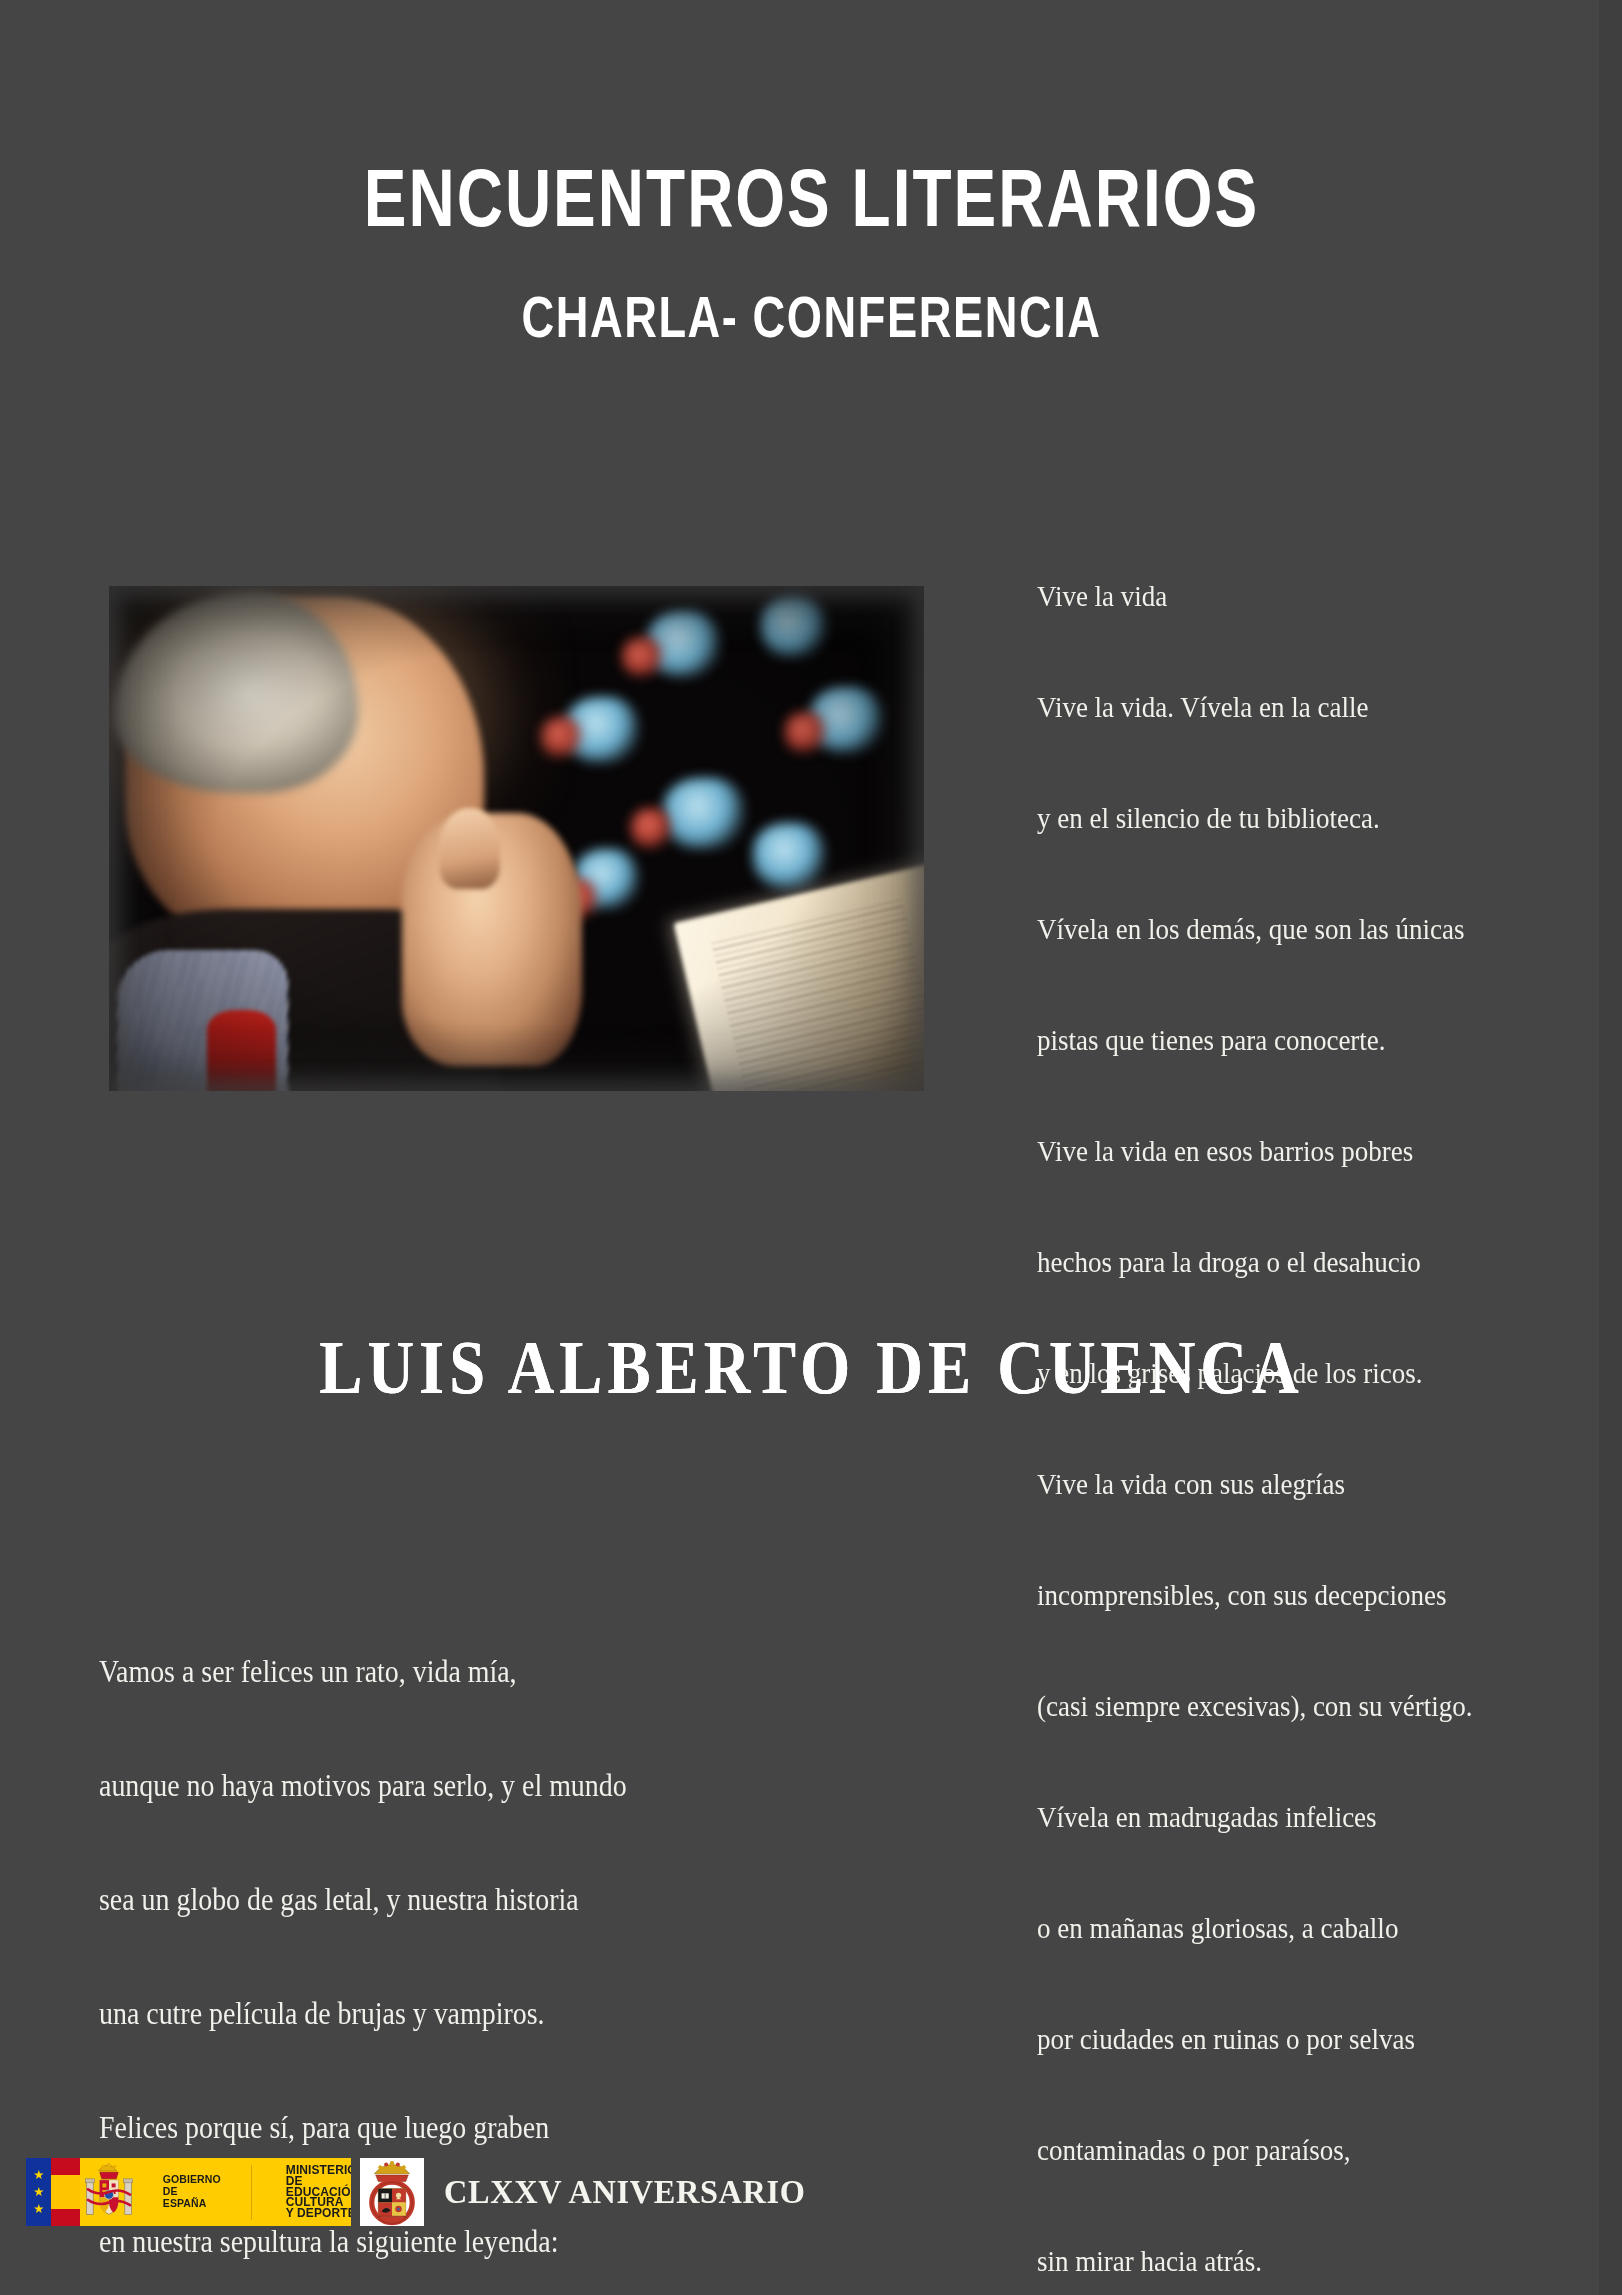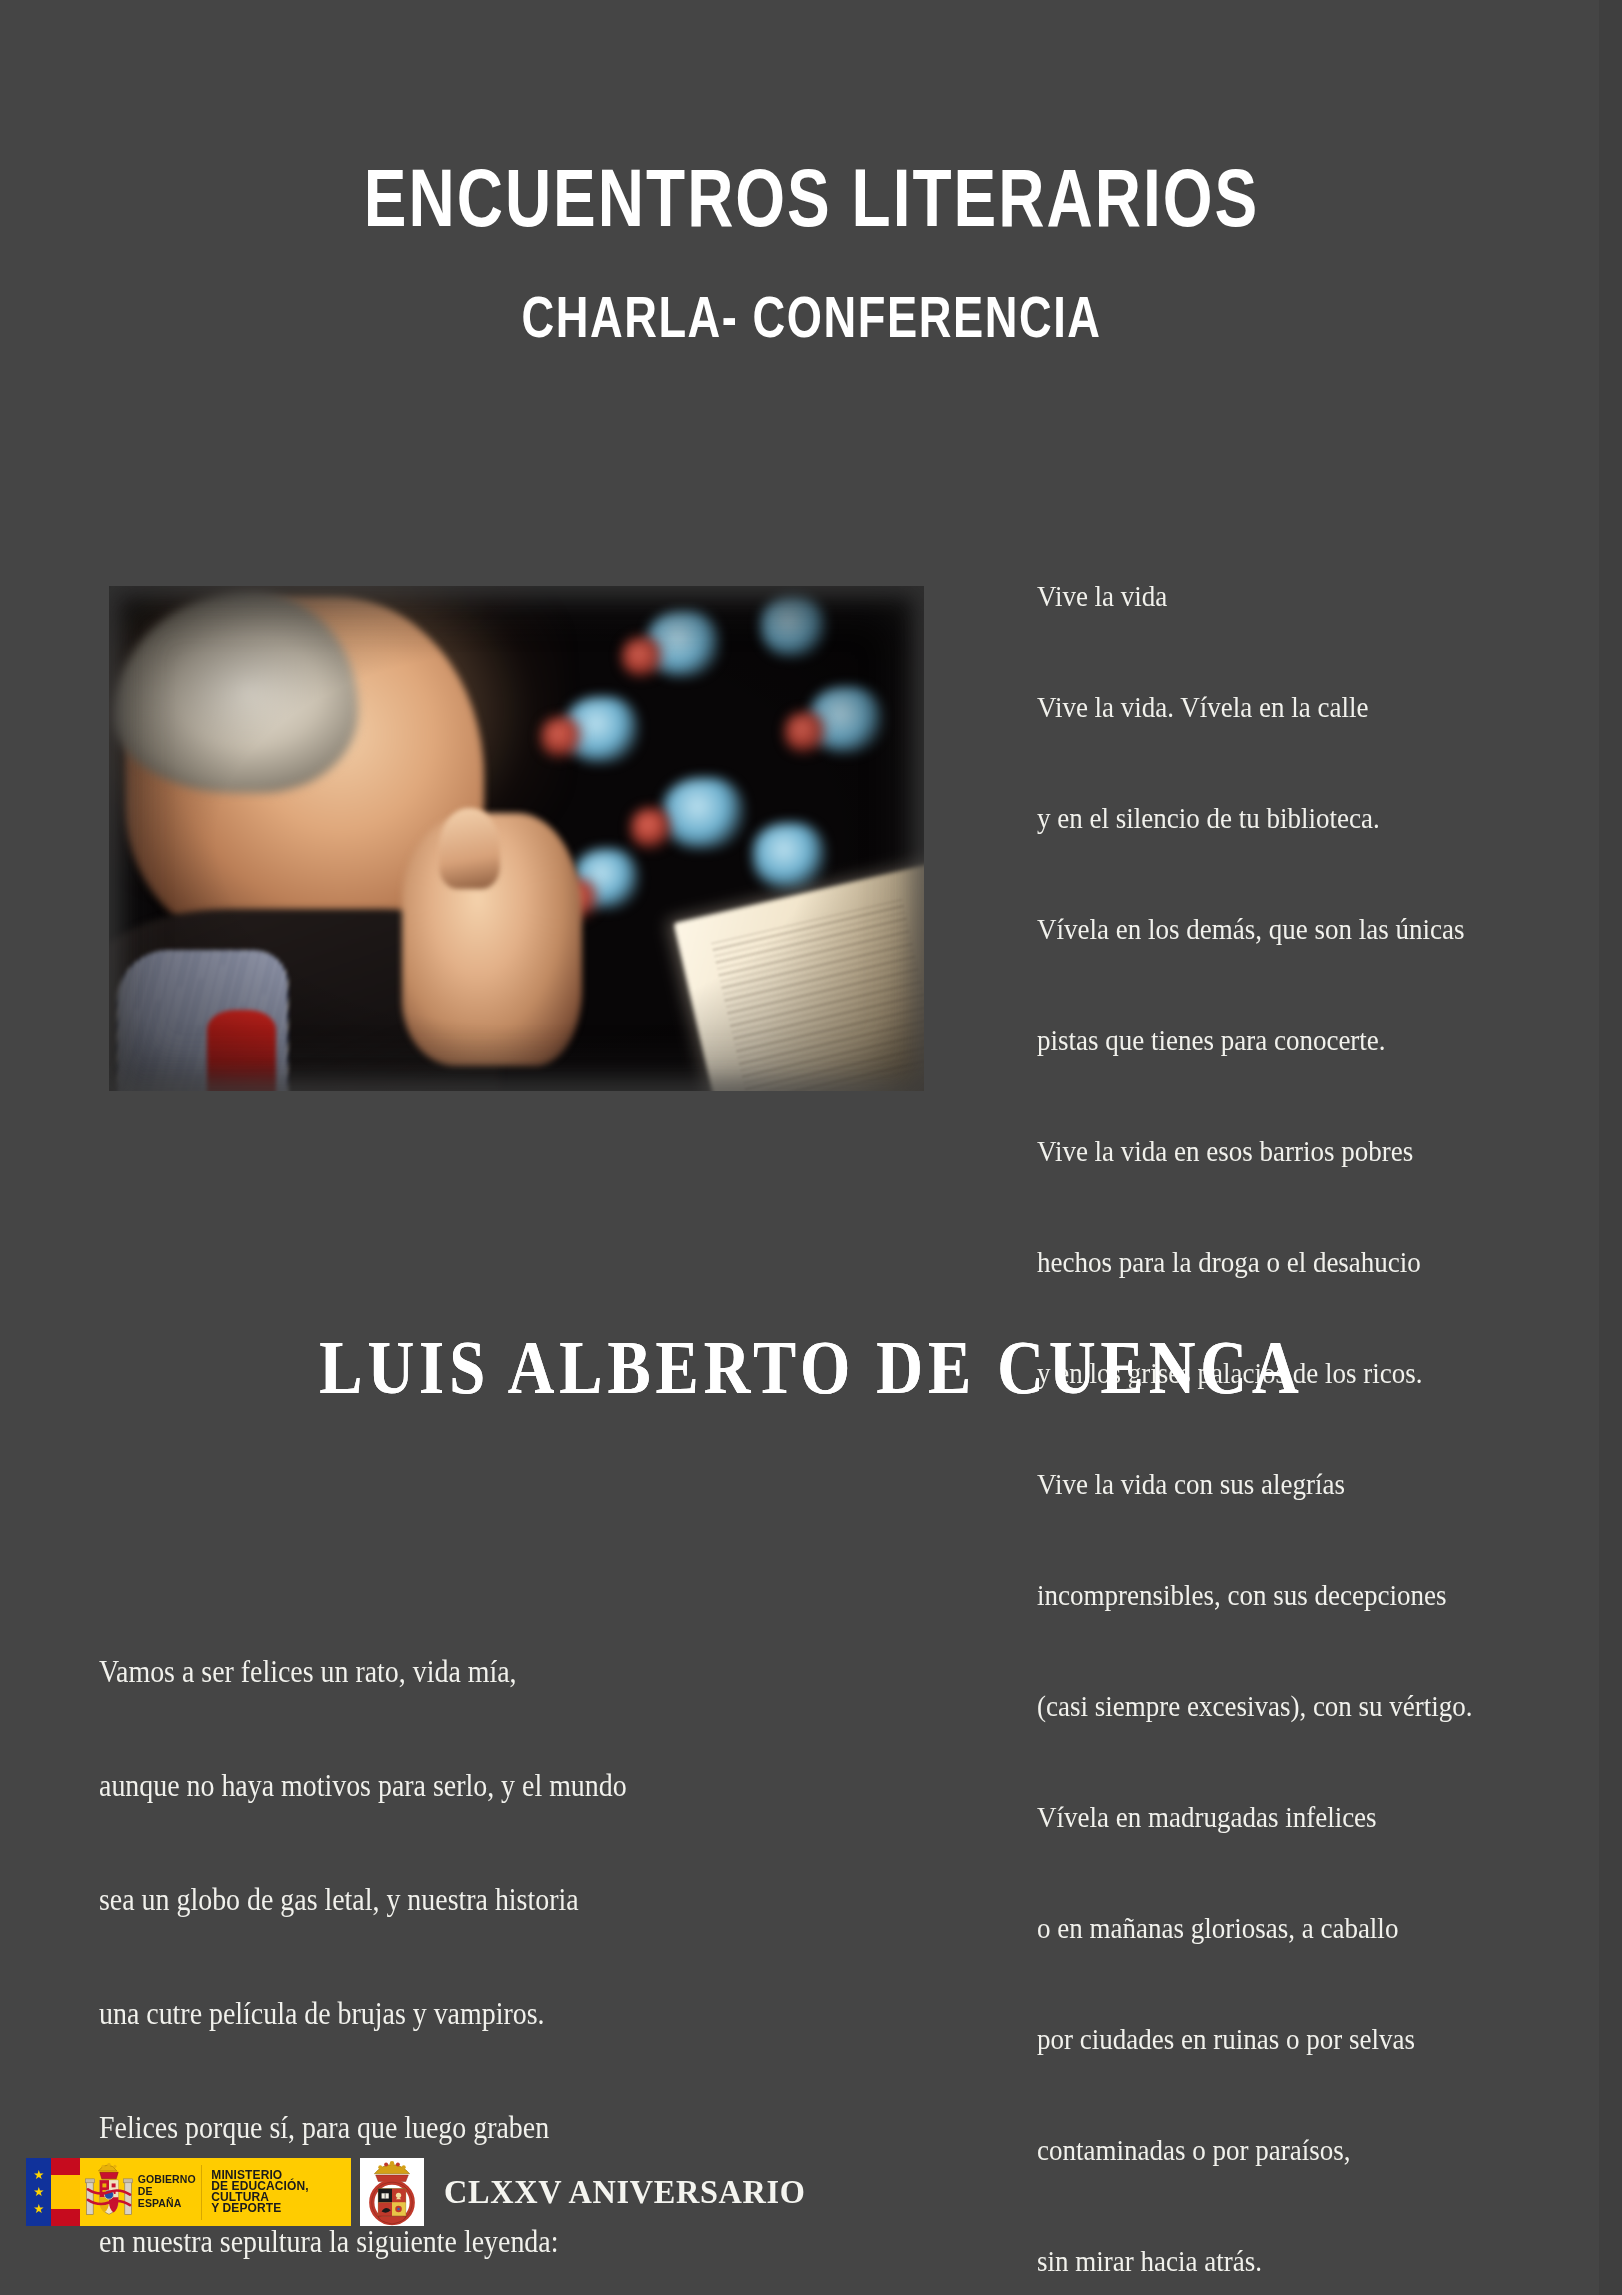--- a/index.html
+++ b/index.html
@@ -338,20 +338,21 @@
       #FFC400 25%, #FFC400 75%,
       #C60B1E 75%, #C60B1E 100%);
   }
   .gob-body {
     flex: 1 1 auto;
     background: #FFCC00;
     display: flex;
     align-items: center;
     position: relative;
     padding-left: 3.9px;
+    gap: 25px;
   }
   .gob-arms {
     position: relative;
     width: 50px;
     height: 58px;
     flex: 0 0 50px;
     margin-right: 3.9px;
   }
   .gob-divider {
     width: 1.3px;

